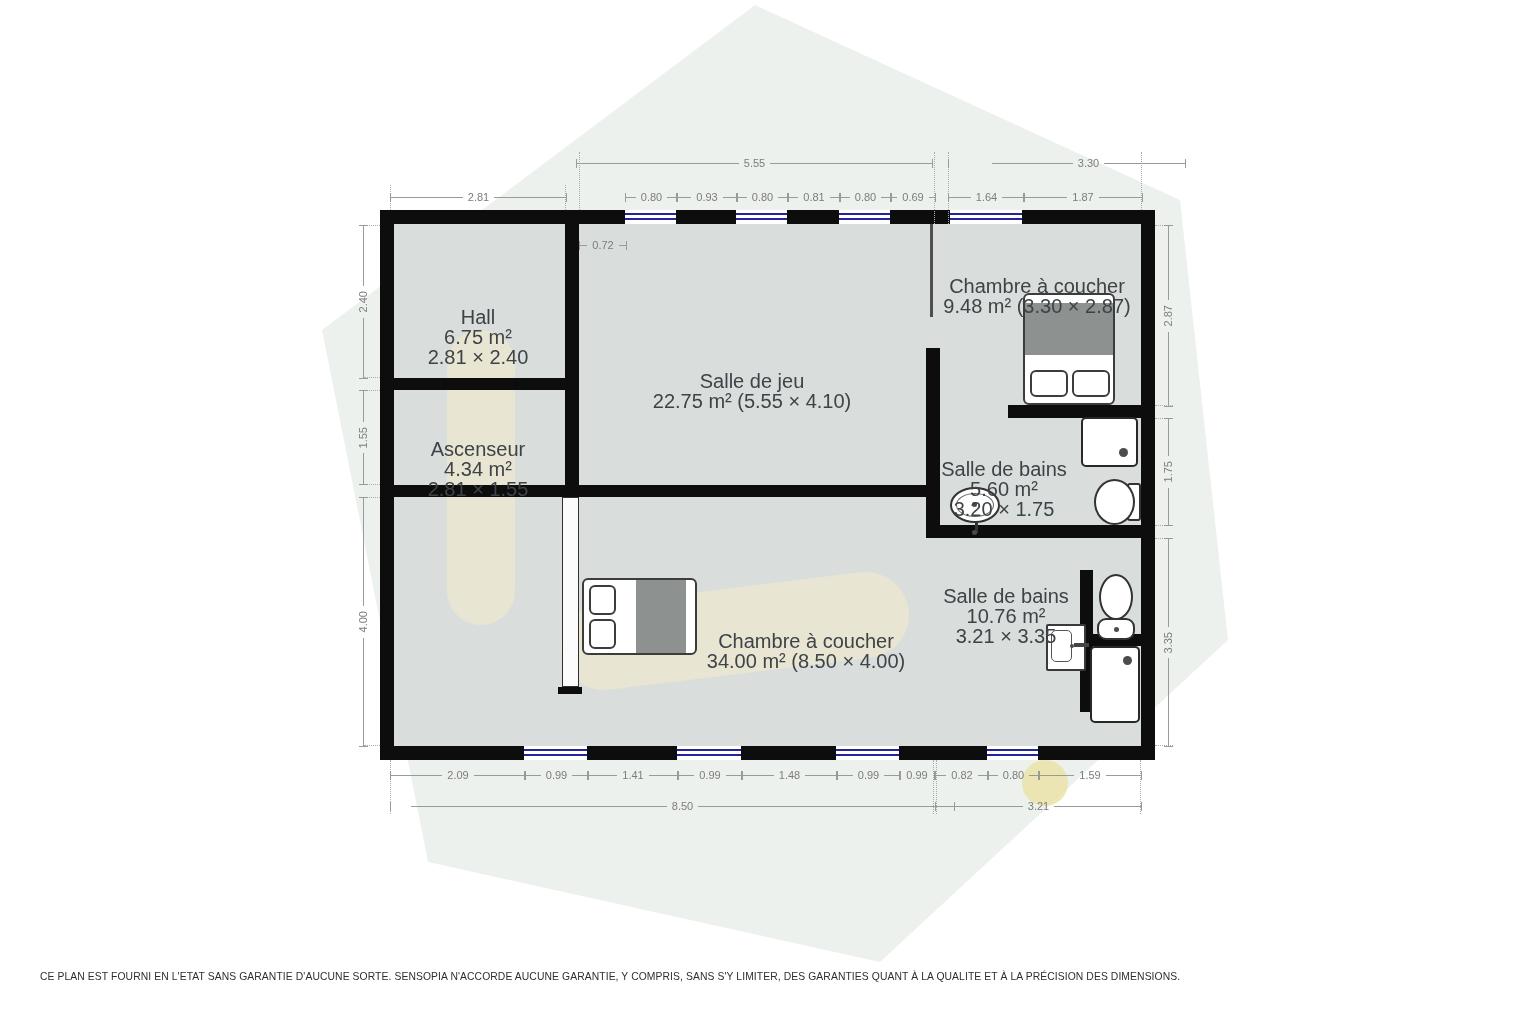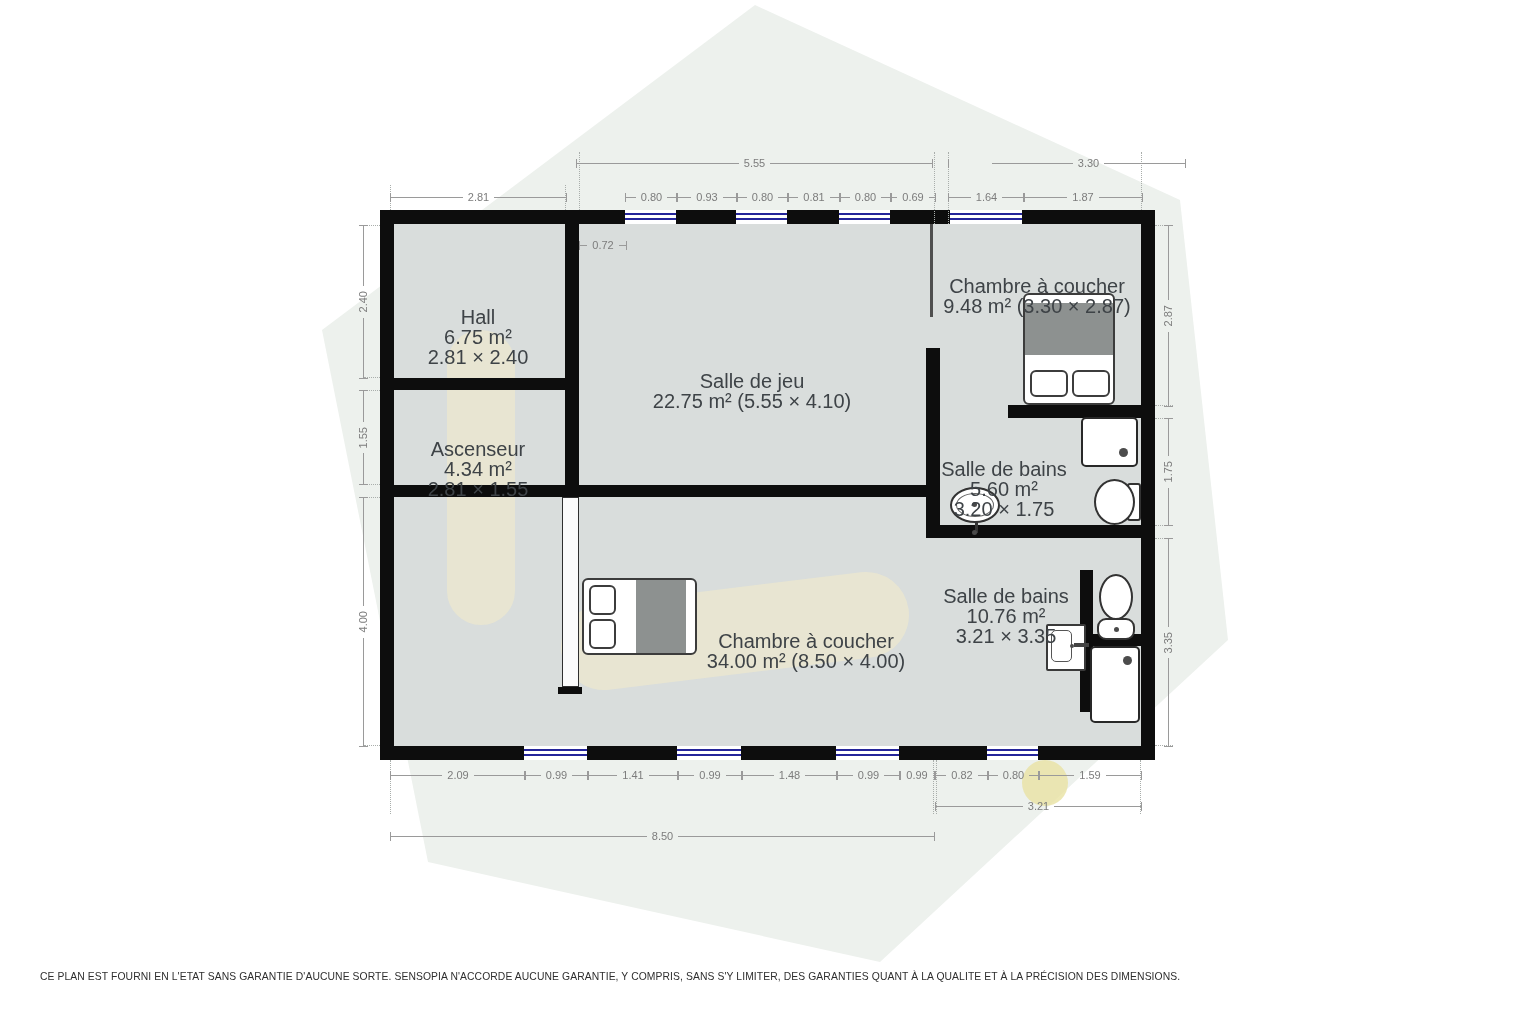--- a/index.html
+++ b/index.html
@@ -326,21 +326,21 @@
       <div class="dim dim-h" style="left: 987px; top: 771px; width: 51px;">
         <span class="ln"></span>
         <span class="lb">0.80</span>
         <span class="ln"></span>
       </div>
       <div class="dim dim-h" style="left: 1038px; top: 771px; width: 102px;">
         <span class="ln"></span>
         <span class="lb">1.59</span>
         <span class="ln"></span>
       </div>
-      <div class="dim dim-h" style="left: 390px; top: 832px; width: 543px;">
+      <div class="dim dim-h" style="left: 390px; top: 802px; width: 543px; padding-left: 20px;">
         <span class="ln"></span>
         <span class="lb">8.50</span>
         <span class="ln"></span>
       </div>
       <div class="dim dim-h" style="left: 935px; top: 802px; width: 205px;">
         <span class="ln"></span>
         <span class="lb">3.21</span>
         <span class="ln"></span>
       </div>
     </div>

